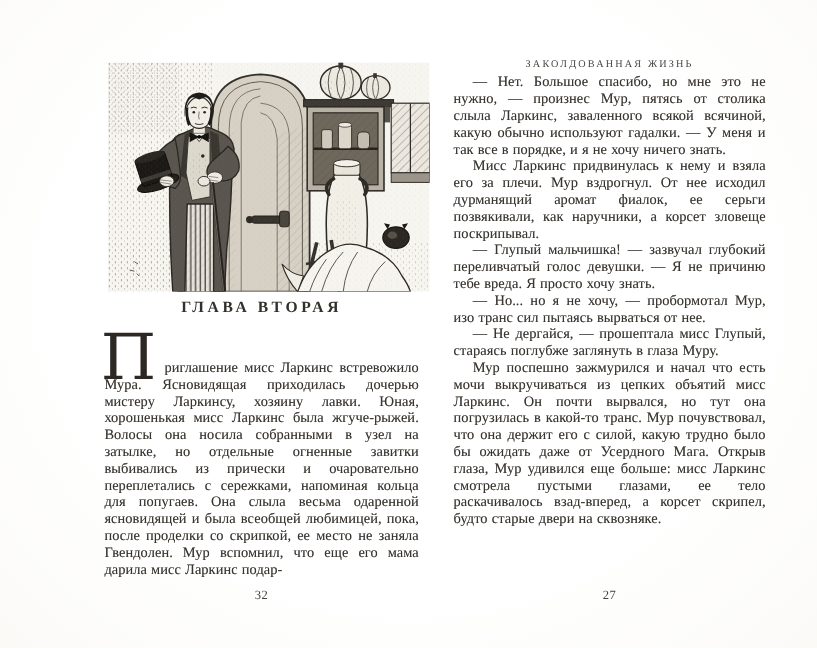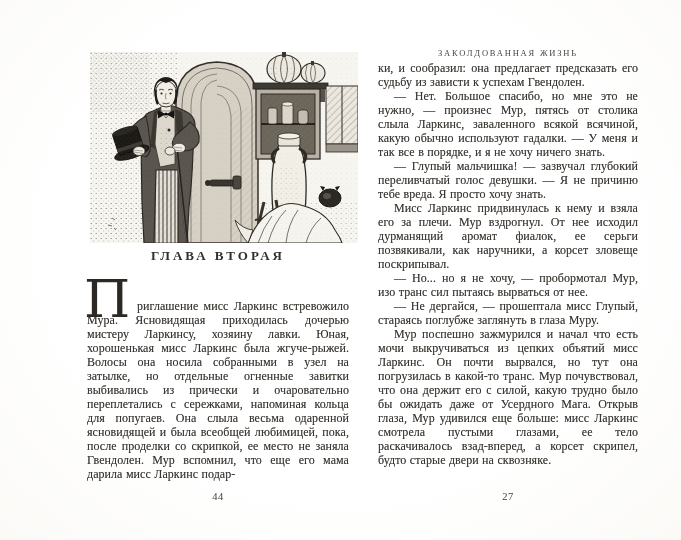--- a/index.html
+++ b/index.html
@@ -195,30 +195,29 @@
         <rect width="268" height="191" fill="url(#dots)" opacity="0.15"></rect>
       </svg>
     </figure>
 
     <h2 class="chapter">ГЛАВА ВТОРАЯ</h2>
 
     <div class="textcol">
       <p class="para opening"><span class="dropcap">П</span><span>риглашение мисс Ларкинс встревожило Мура. Ясновидящая приходилась дочерью мистеру Ларкинсу, хозяину лавки. Юная, хорошенькая мисс Ларкинс была жгуче-рыжей. Волосы она носила собранными в узел на затылке, но отдельные огненные завитки выбивались из прически и очаровательно переплетались с сережками, напоминая кольца для попугаев. Она слыла весьма одаренной ясновидящей и была всеобщей любимицей, пока, после проделки со скрипкой, ее место не заняла Гвендолен. Мур вспомнил, что еще его мама дарила мисс Ларкинс подар-</span></p>
     </div>
 
-    <div class="pagenum">44</div>
+    <div class="pagenum">32</div>
   </section>
 
   <section class="page right">
     <div class="running-head">ЗАКОЛДОВАННАЯ ЖИЗНЬ</div>
     <div class="textcol">
-        <p class="para">ки, и сообразил: она предлагает предсказать его судьбу из зависти к успехам Гвендолен.</p>
         <p class="para indent">— Нет. Большое спасибо, но мне это не нужно, — произнес Мур, пятясь от столика слыла Ларкинс, заваленного всякой всячиной, какую обычно используют гадалки. — У меня и так все в порядке, и я не хочу ничего знать.</p>
+        <p class="para indent">Мисс Ларкинс придвинулась к нему и взяла его за плечи. Мур вздрогнул. От нее исходил дурманящий аромат фиалок, ее серьги позвякивали, как наручники, а корсет зловеще поскрипывал.</p>
         <p class="para indent">— Глупый мальчишка! — зазвучал глубокий переливчатый голос девушки. — Я не причиню тебе вреда. Я просто хочу знать.</p>
-        <p class="para indent">Мисс Ларкинс придвинулась к нему и взяла его за плечи. Мур вздрогнул. От нее исходил дурманящий аромат фиалок, ее серьги позвякивали, как наручники, а корсет зловеще поскрипывал.</p>
         <p class="para indent">— Но... но я не хочу, — пробормотал Мур, изо транс сил пытаясь вырваться от нее.</p>
         <p class="para indent">— Не дергайся, — прошептала мисс Глупый, стараясь поглубже заглянуть в глаза Муру.</p>
         <p class="para indent">Мур поспешно зажмурился и начал что есть мочи выкручиваться из цепких объятий мисс Ларкинс. Он почти вырвался, но тут она погрузилась в какой-то транс. Мур почувствовал, что она держит его с силой, какую трудно было бы ожидать даже от Усердного Мага. Открыв глаза, Мур удивился еще больше: мисс Ларкинс смотрела пустыми глазами, ее тело раскачивалось взад-вперед, а корсет скрипел, будто старые двери на сквозняке.</p>
       </div>
     <div class="pagenum">27</div>
   </section>
 
 </div>
 
 </body></html>

